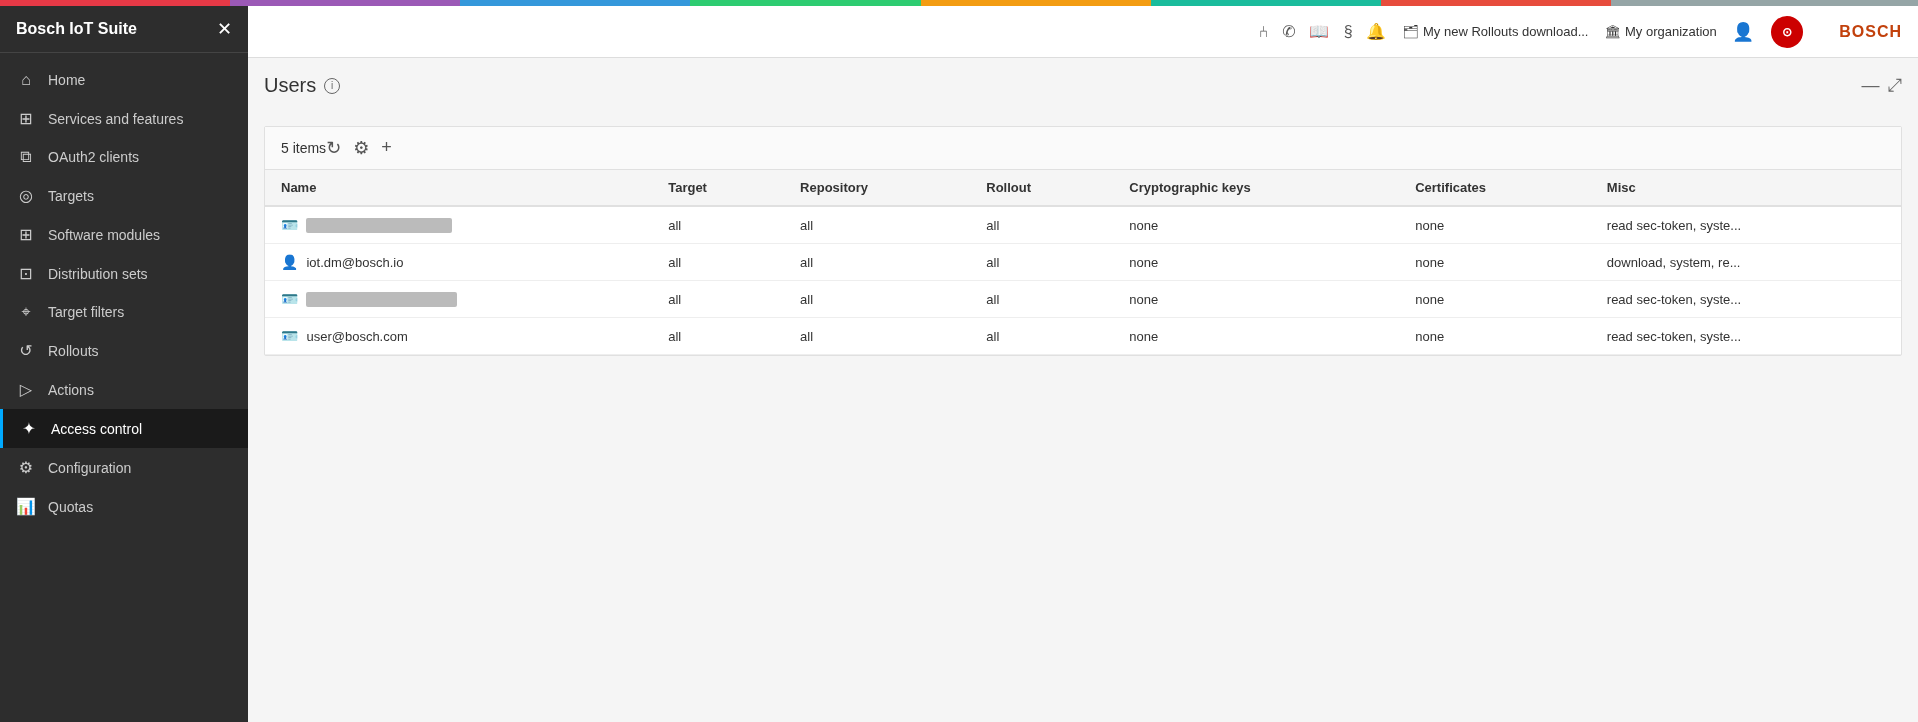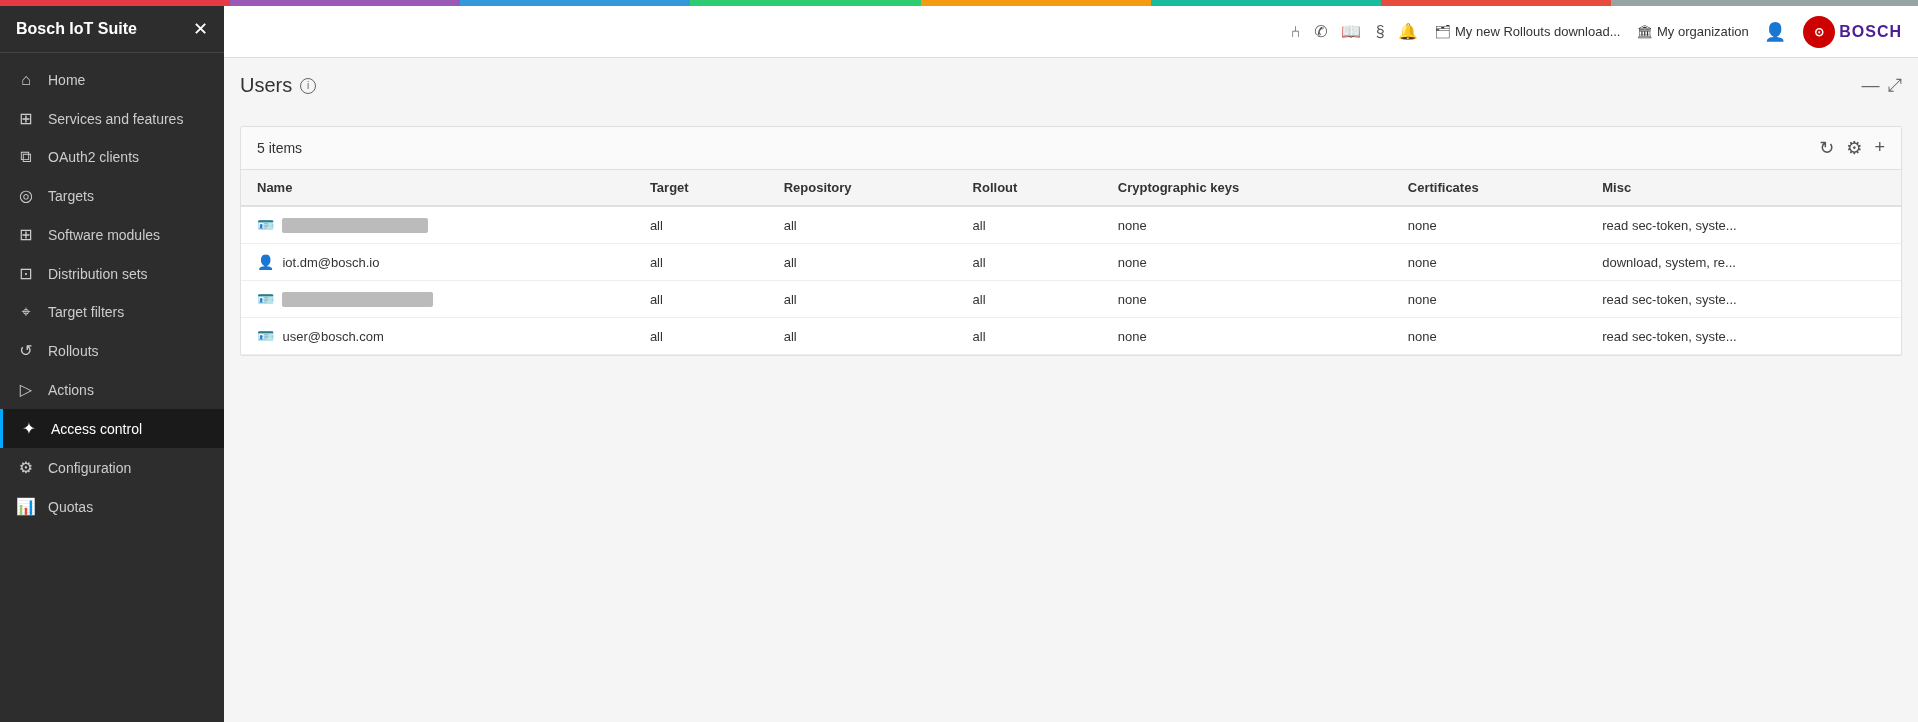--- a/index.html
+++ b/index.html
@@ -7,21 +7,21 @@
 
     .top-rainbow {
       height: 6px;
       background: linear-gradient(to right, #e63946 0%, #e63946 12%, #9b59b6 12%, #9b59b6 24%, #3498db 24%, #3498db 36%, #2ecc71 36%, #2ecc71 48%, #f39c12 48%, #f39c12 60%, #1abc9c 60%, #1abc9c 72%, #e74c3c 72%, #e74c3c 84%, #95a5a6 84%, #95a5a6 100%);
     }
 
     .app-container { display: flex; flex: 1; overflow: hidden; }
 
     
     .sidebar {
-      width: 224px;
+      width: 248px;
       background: #2d2d2d;
       color: #fff;
       display: flex;
       flex-direction: column;
       flex-shrink: 0;
     }
 
     .sidebar-header {
       display: flex;
       align-items: center;
@@ -77,21 +77,21 @@
     .header-subscription { display: flex; align-items: center; gap: 4px; font-size: 13px; color: #333; cursor: pointer; }
     .header-org { display: flex; align-items: center; gap: 4px; font-size: 13px; color: #333; cursor: pointer; }
     .header-user { font-size: 18px; cursor: pointer; color: #555; }
     .header-logo { display: flex; align-items: center; gap: 4px; }
     .logo-circle {
       width: 32px; height: 32px; border-radius: 50%;
       background: #c00;
       display: flex; align-items: center; justify-content: center;
       color: white; font-weight: bold; font-size: 12px;
     }
-    .logo-text { color: #4c1d95; font-weight: bold; font-size: 16px; letter-spacing: 1px; }
+    .logo-text { color: #c2410c; font-weight: bold; font-size: 16px; letter-spacing: 1px; margin-left: 32px; }
 
     
     .page-area { flex: 1; overflow: auto; padding: 16px; }
 
     .page-title-bar {
       display: flex;
       align-items: center;
       justify-content: space-between;
       margin-bottom: 29px;
     }
@@ -111,21 +111,21 @@
     
     .table-container {
       background: #fff;
       border: 1px solid #e0e0e0;
       border-radius: 2px;
     }
 
     .table-toolbar {
       display: flex;
       align-items: center;
-      justify-content: space-between;
+      justify-content: flex-start;
       padding: 10px 16px;
       border-bottom: 1px solid #e0e0e0;
       background: #fafafa;
     }
 
     .items-count { font-size: 14px; color: #333; }
 
     .toolbar-actions { display: flex; gap: 12px; color: #555; font-size: 18px; }
     .toolbar-action { cursor: pointer; }
 

